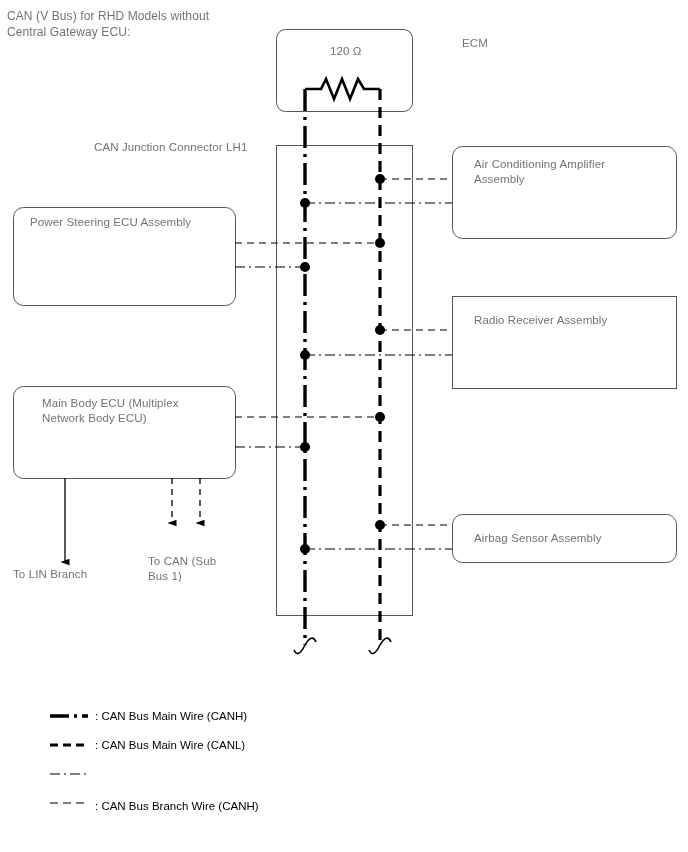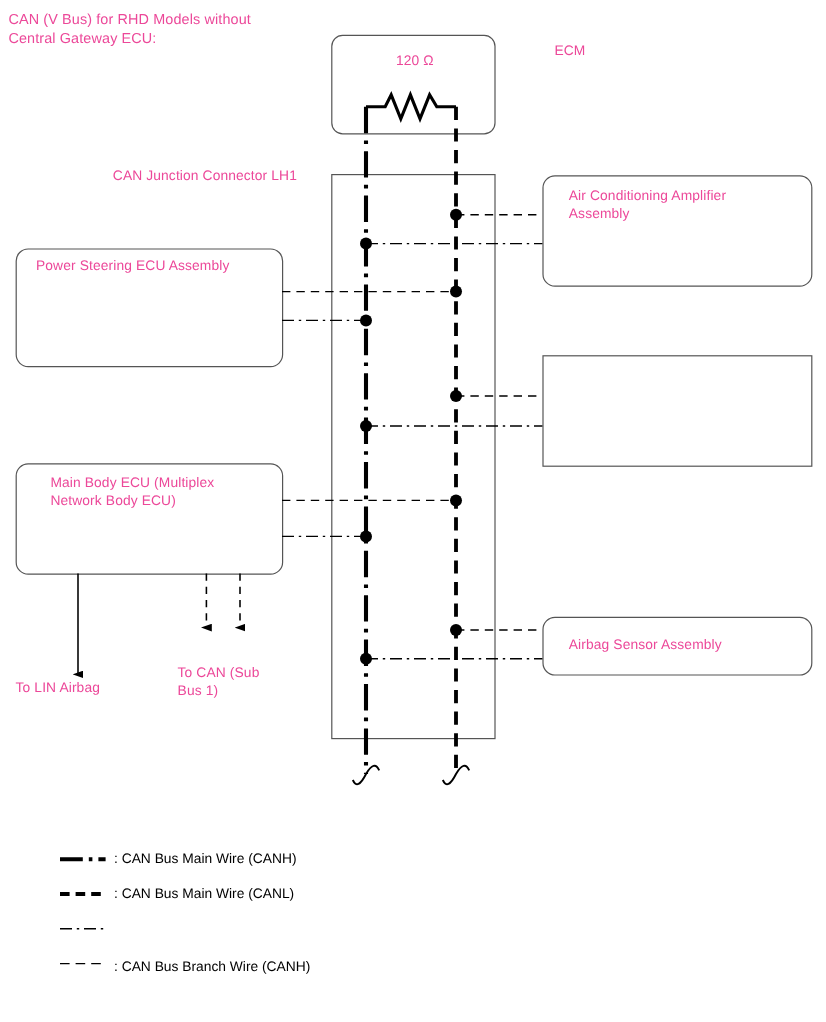--- a/index.html
+++ b/index.html
@@ -24,21 +24,21 @@
   #svg-layer {
     position: absolute;
     left: 0; top: 0;
     width: 688px;
     height: 852px;
   }
   .lbl {
     position: absolute;
     font-size: 11.5px;
     line-height: 15px;
-    color: #ec4899;
+    color: #737373;
     white-space: pre-line;
     letter-spacing: 0.1px;
   }
   .title-lbl {
     font-size: 12px;
     line-height: 16px;
   }
   .legend-text {
     position: absolute;
     font-size: 11.5px;
@@ -133,25 +133,26 @@
   <div class="lbl" style="left:94px; top:140px;">CAN Junction Connector LH1</div>
 
   <div class="lbl" style="left:30px; top:215px; width:200px;">Power Steering ECU Assembly</div>
 
   <div class="lbl" style="left:42px; top:396px; width:190px;">Main Body ECU (Multiplex
 Network Body ECU)</div>
 
   <div class="lbl" style="left:474px; top:157px; width:195px;">Air Conditioning Amplifier
 Assembly</div>
 
+  <div class="lbl" style="left:474px; top:313px; width:195px;">Radio Receiver Assembly</div>
 
   <div class="lbl" style="left:474px; top:531px; width:195px;">Airbag Sensor Assembly</div>
 
   <div class="lbl" style="left:148px; top:523px; width:90px;margin-top:31px;">To CAN (Sub
 Bus 1)</div>
 
-  <div class="lbl" style="left:13px; top:567px;">To LIN Airbag</div>
+  <div class="lbl" style="left:13px; top:567px;">To LIN Branch</div>
 
   <div class="legend-text" style="left:95px; top:709px;">: CAN Bus Main Wire (CANH)</div>
   <div class="legend-text" style="left:95px; top:738px;text-align:center;">: CAN Bus Main Wire (CANL)</div>
   <div class="legend-text" style="left:95px; top:799px;">: CAN Bus Branch Wire (CANH)</div>
 
 </div>
 
 </body></html>

